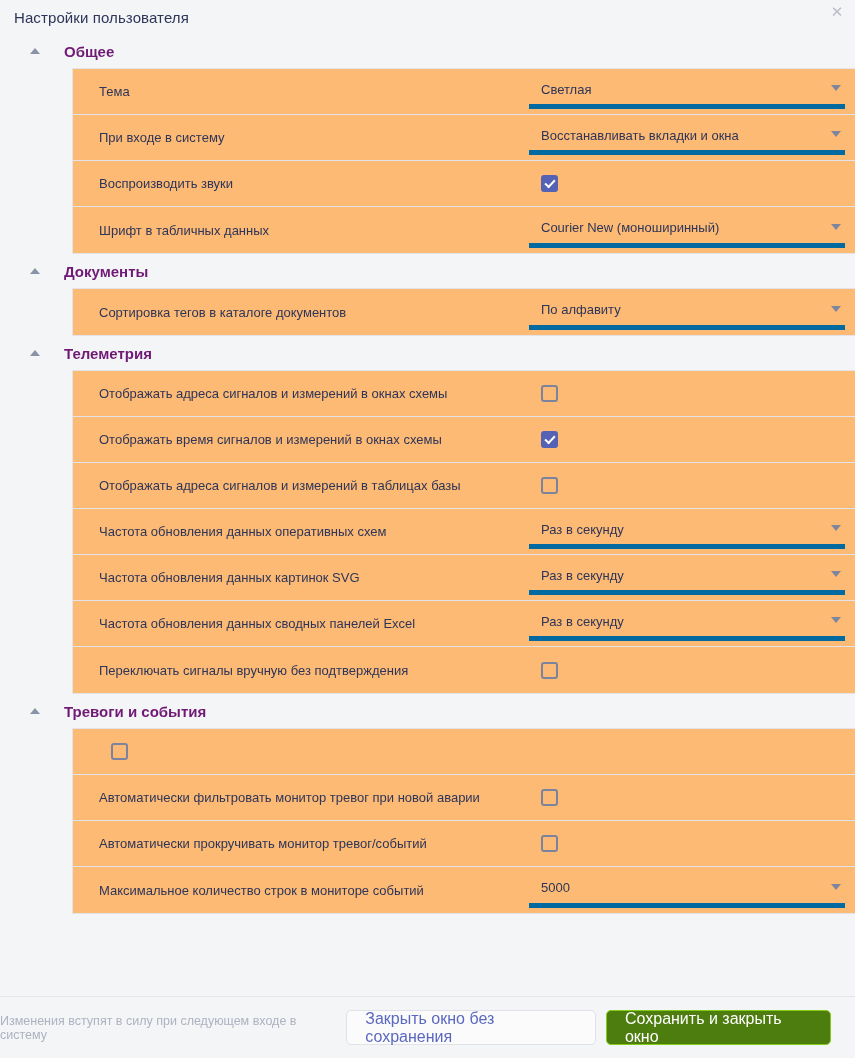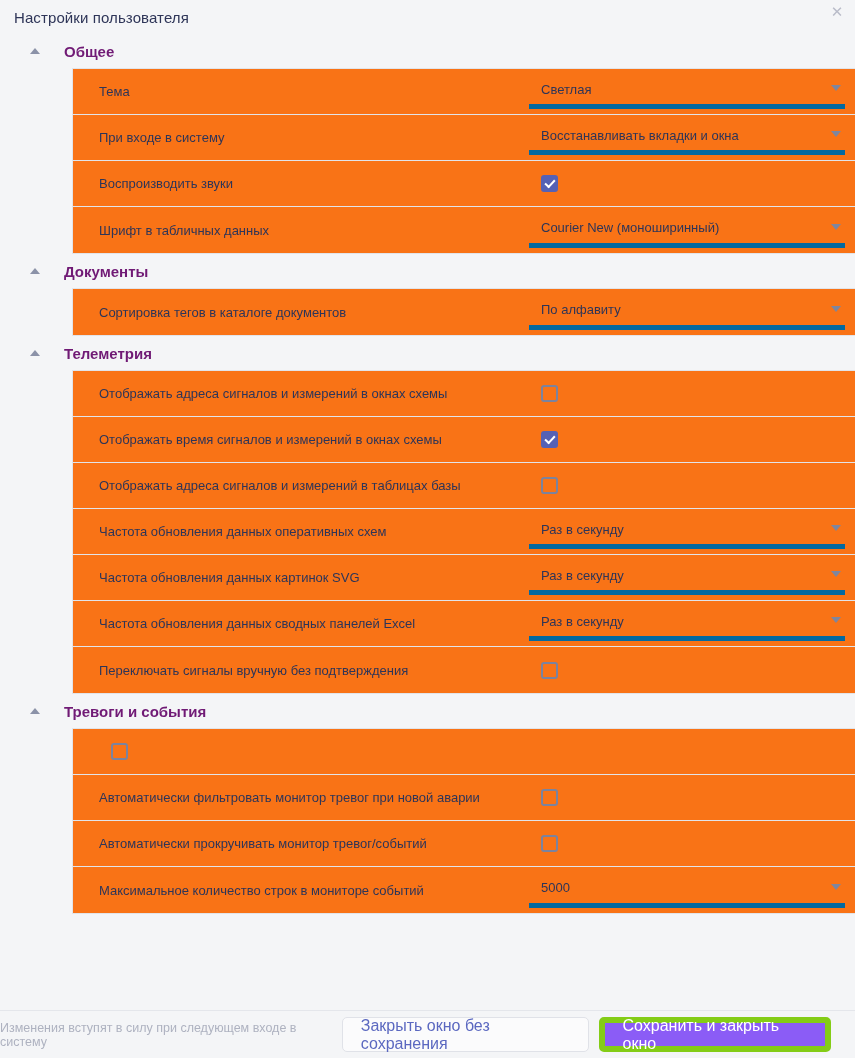--- a/index.html
+++ b/index.html
@@ -75,21 +75,21 @@
   .section-title {
     font-size: 15px;
     font-weight: bold;
     color: #701a75;
   }
 
   .group {
     margin-left: 72px;
     border: 1px solid #e2e4e9;
     border-right: none;
-    background: #f97316;
+    background: #fdba74;
   }
 
   .row {
     display: flex;
     align-items: center;
     min-height: 46px;
     border-bottom: 1px solid #e2e4e9;
     padding-left: 26px;
     box-sizing: border-box;
   }
@@ -160,21 +160,21 @@
     border-width: 0 2px 2px 0;
     transform: rotate(43deg) translate(-1px, -1px);
   }
 
   
   .footer {
     position: absolute;
     left: 0;
     right: 0;
     bottom: 0;
-    height: 48px;
+    height: 62px;
     border-top: 1px solid #e4e6eb;
     display: flex;
     align-items: center;
     justify-content: flex-end;
     padding-right: 24px;
     box-sizing: border-box;
     background: #f4f5f7;
   }
   .footer-hint {
     font-size: 12.5px;
@@ -192,22 +192,22 @@
     cursor: pointer;
     box-sizing: border-box;
   }
   .btn-secondary {
     background: #fbfbfc;
     border: 1px solid #e0e2e8;
     color: #5b68c0;
     margin-right: 10px;
   }
   .btn-primary {
-    background: #8b5cf6;
-    border: 6px solid #84cc16;
+    background: #4d7c0f;
+    border: 1px solid #84cc16;
     color: #ffffff;
   }
 </style>
 </head>
 <body>
 
 <div class="titlebar">
   <span class="dialog-title">Настройки пользователя</span>
   <span class="close-icon">✕</span>
 </div>

